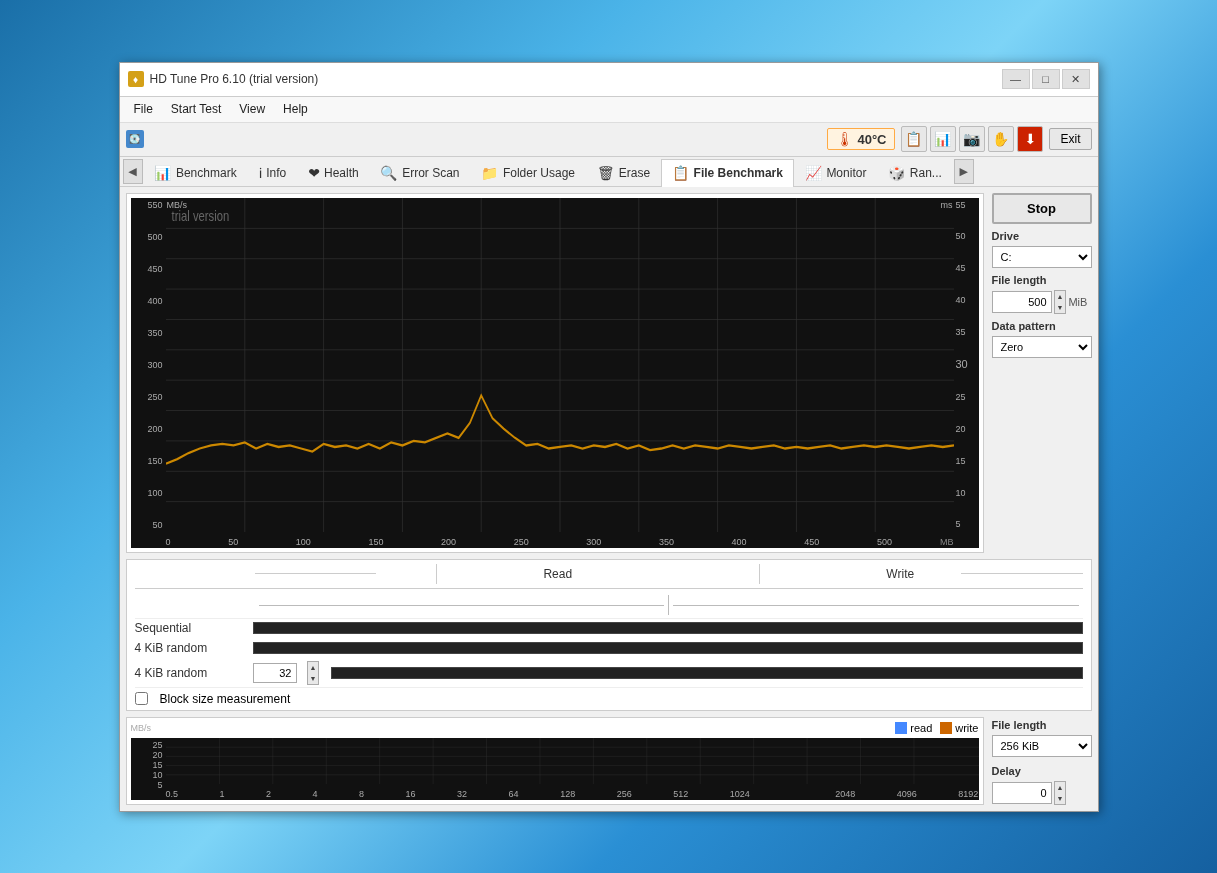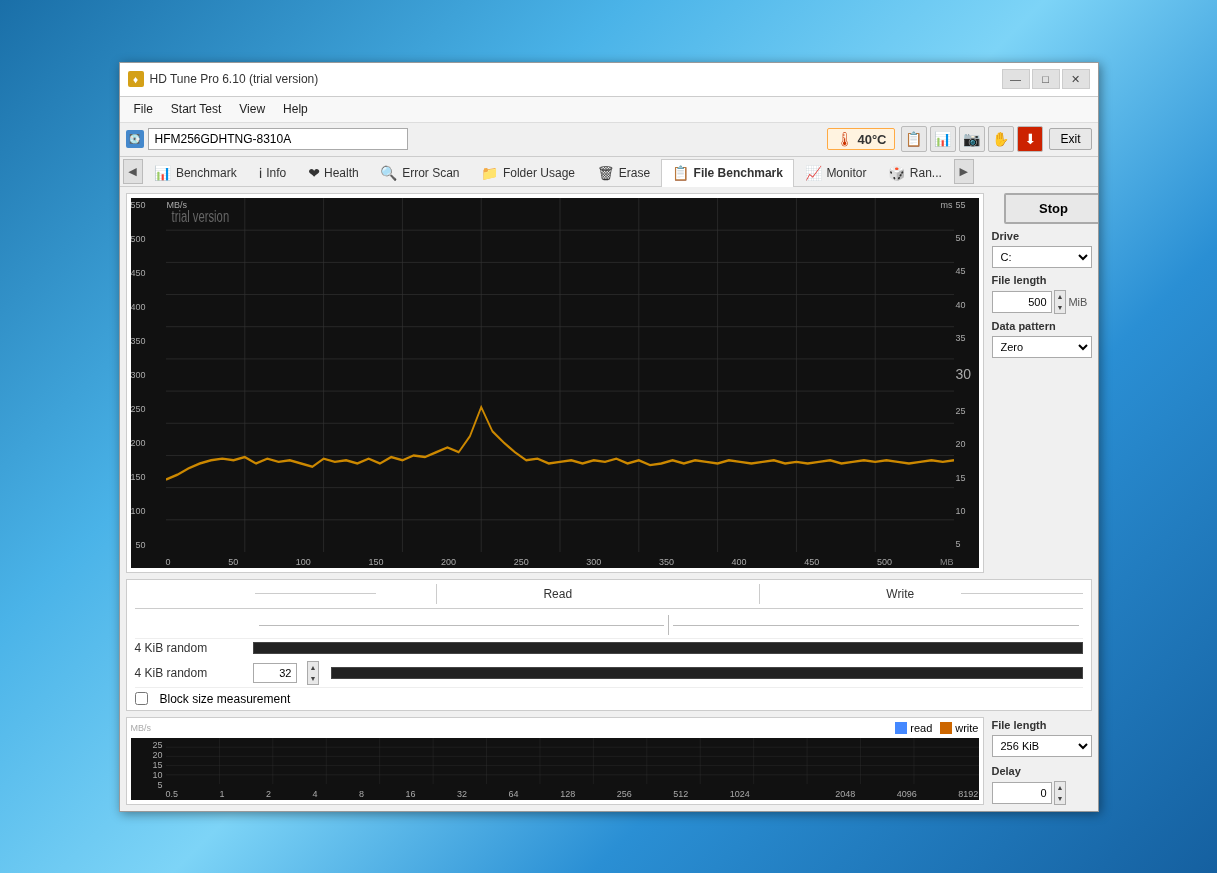--- a/index.html
+++ b/index.html
@@ -234,39 +234,38 @@
     .chart-canvas {
       flex: 1;
       background: #111;
       position: relative;
       overflow: hidden;
     }
     .chart-y-label {
       font-size: 9px;
       color: #aaa;
       text-align: right;
-      padding-right: 20px;
+      padding-right: 3px;
     }
     .right-panel {
       width: 100px;
       display: flex;
       flex-direction: column;
       gap: 6px;
     }
     .stop-btn {
       padding: 6px 0;
       background: #e8e8e8;
       border: 2px solid #aaa;
       cursor: pointer;
       font-size: 13px;
       font-weight: 600;
       text-align: center;
       border-radius: 2px;
       width: 100%;
-      margin-left: 12px;
     }
     .settings-group {
       display: flex;
       flex-direction: column;
       gap: 4px;
     }
     .settings-label {
       font-size: 11px;
       color: #333;
       font-weight: 600;
@@ -421,23 +420,20 @@
   <div class="menu-bar">
     <div class="menu-item">File</div>
     <div class="menu-item">Start Test</div>
     <div class="menu-item">View</div>
     <div class="menu-item">Help</div>
   </div>
 
   <div class="toolbar-row">
     <div class="drive-select">
       <div class="drive-icon">💽</div>
-      <select class="drive-dropdown">
-        <option>HFM256GDHTNG-8310A</option>
-      </select>
     </div>
     <div class="temp-display">
       <span class="temp-icon">🌡</span>
       <span class="temp-value">40°C</span>
     </div>
     <div class="toolbar-icons">
       <div class="tb-icon">📋</div>
       <div class="tb-icon">📊</div>
       <div class="tb-icon">📷</div>
       <div class="tb-icon">✋</div>
@@ -507,21 +503,21 @@
             <span class="chart-y-label">100</span>
             <span class="chart-y-label">50</span>
           </div>
 
           <div style="position:absolute;right:0;top:0;bottom:16px;width:25px;display:flex;flex-direction:column;justify-content:space-between;padding:2px 0;">
             <span style="font-size:9px;color:#aaa;text-align:left;padding-left:2px;">55</span>
             <span style="font-size:9px;color:#aaa;text-align:left;padding-left:2px;">50</span>
             <span style="font-size:9px;color:#aaa;text-align:left;padding-left:2px;">45</span>
             <span style="font-size:9px;color:#aaa;text-align:left;padding-left:2px;">40</span>
             <span style="font-size:9px;color:#aaa;text-align:left;padding-left:2px;">35</span>
-            <span style="font-size:14px;color:#aaa;text-align:left;padding-left:2px;">30</span>
+            <span style="font-size:11px;color:#aaa;text-align:left;padding-left:2px;">30</span>
             <span style="font-size:9px;color:#aaa;text-align:left;padding-left:2px;">25</span>
             <span style="font-size:9px;color:#aaa;text-align:left;padding-left:2px;">20</span>
             <span style="font-size:9px;color:#aaa;text-align:left;padding-left:2px;">15</span>
             <span style="font-size:9px;color:#aaa;text-align:left;padding-left:2px;">10</span>
             <span style="font-size:9px;color:#aaa;text-align:left;padding-left:2px;">5</span>
           </div>
 
           <svg style="position:absolute;left:35px;right:25px;top:0;bottom:16px;width:calc(100% - 60px);height:calc(100% - 16px);" preserveAspectRatio="none" viewBox="0 0 700 220">
 
             <line x1="0" y1="20" x2="700" y2="20" stroke="#333" stroke-width="0.5"></line>
@@ -615,20 +611,24 @@
       </div>
       <div style="display:flex;align-items:center;padding:2px 0;border-bottom:1px solid #eee;">
         <div style="width:120px;font-size:11px;color:#555;"></div>
         <div style="flex:1;display:flex;gap:0;">
           <div style="flex:1;height:1px;background:#bbb;margin:10px 4px;"></div>
           <div style="width:1px;height:20px;background:#bbb;"></div>
           <div style="flex:1;height:1px;background:#bbb;margin:10px 4px;"></div>
         </div>
       </div>
       <div class="bench-rows">
+        <div class="bench-row">
+          <span class="bench-row-label">Sequential</span>
+          <div style="flex:1;height:12px;background:#222;border:1px solid #444;"></div>
+        </div>
         <div class="bench-row">
           <span class="bench-row-label">4 KiB random</span>
           <div style="flex:1;height:12px;background:#222;border:1px solid #444;"></div>
         </div>
         <div class="bench-row">
           <span class="bench-row-label">4 KiB random</span>
           <input type="text" class="num-input" value="32" style="width: 44px; height: 20px; margin-right: 2px;">
           <div class="spinner">
             <button class="spinner-up">▲</button>
             <button class="spinner-down">▼</button>

